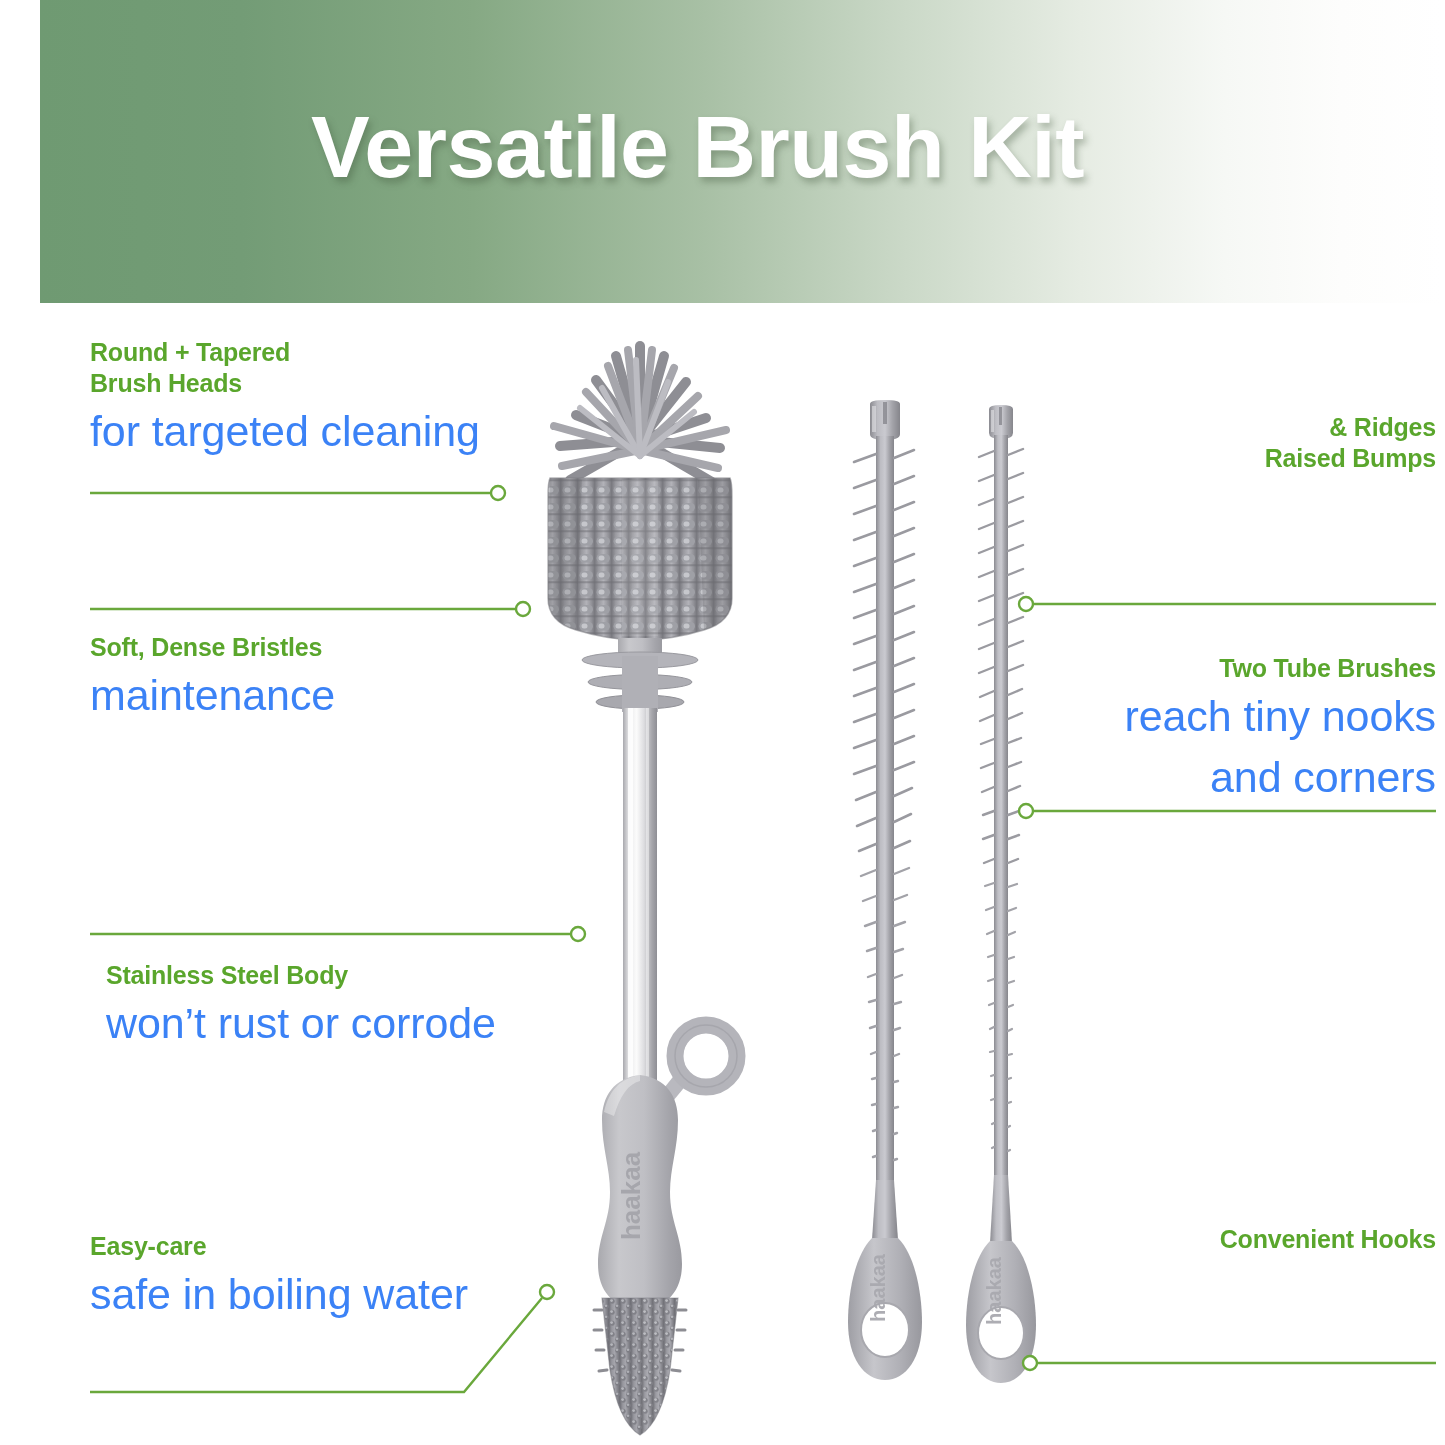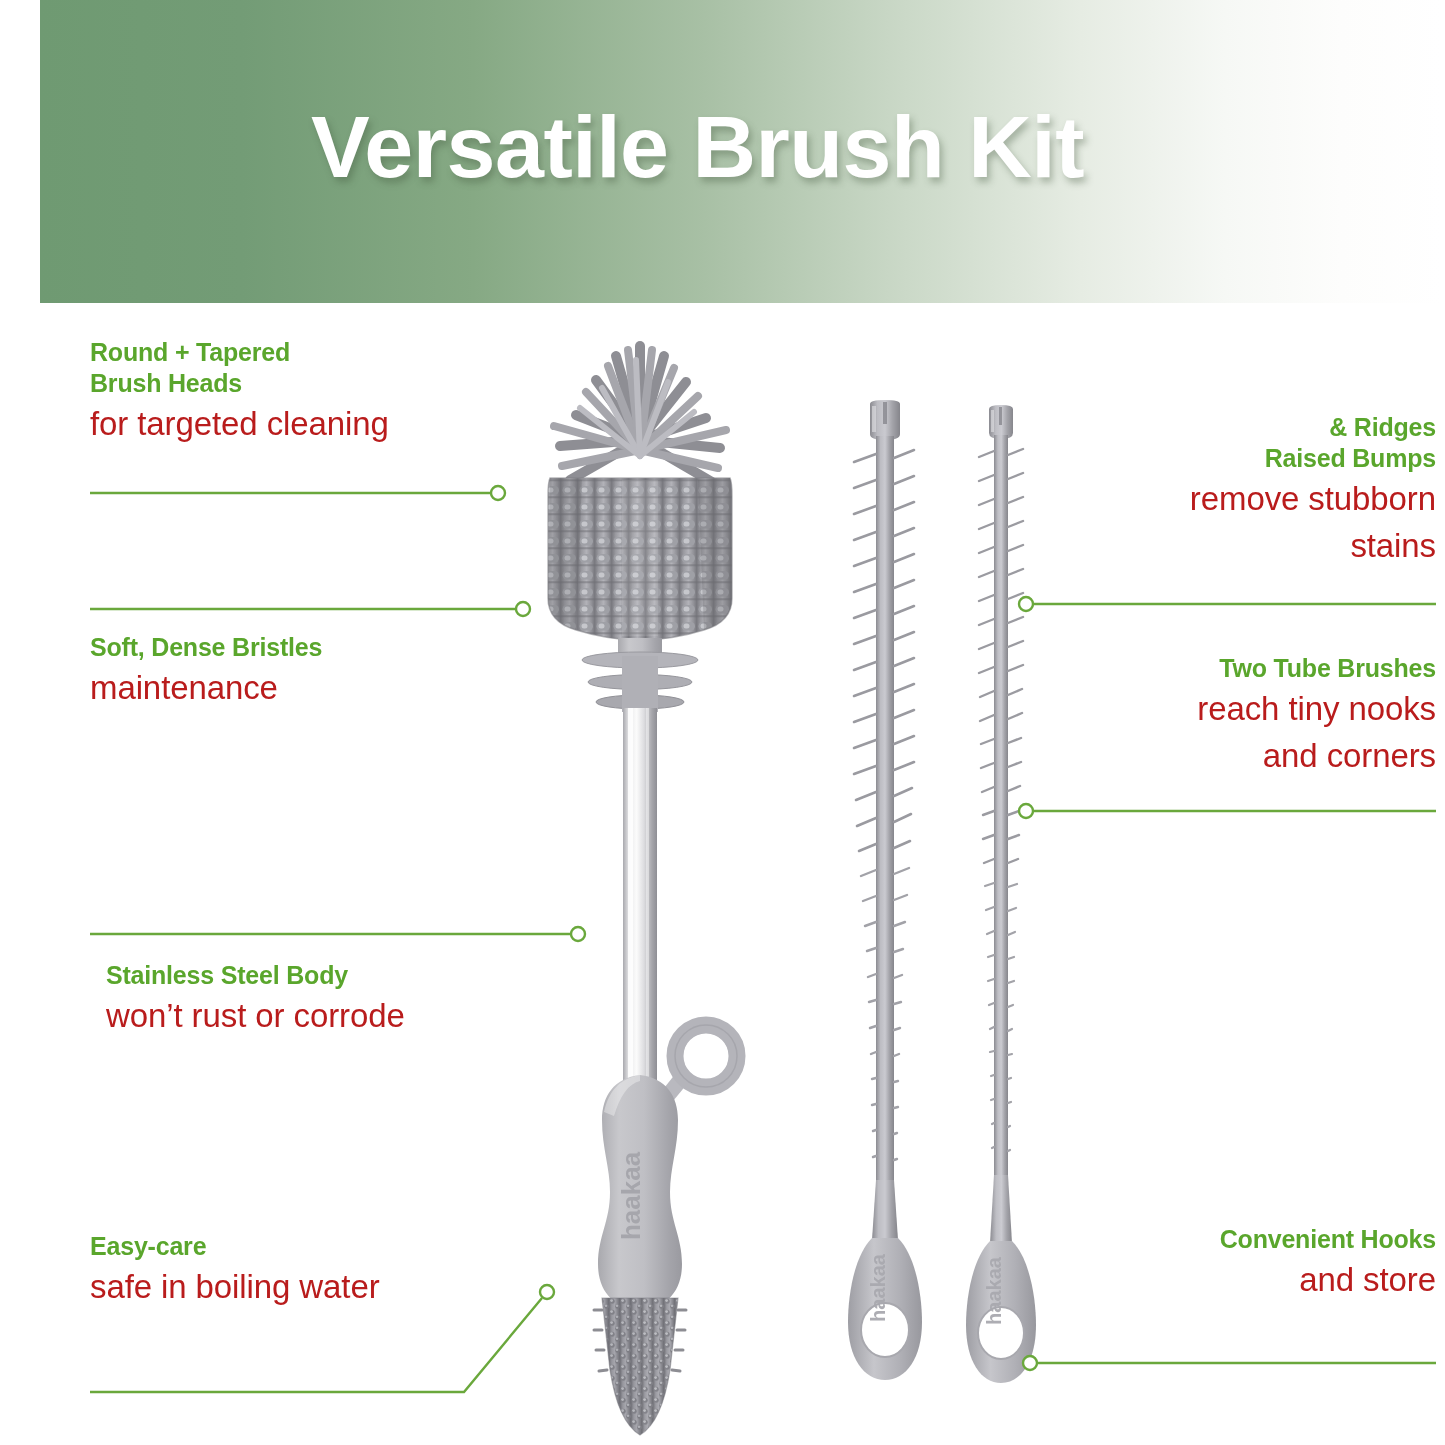--- a/index.html
+++ b/index.html
@@ -47,23 +47,23 @@
   
   .callout { position: absolute; }
   .callout .c-title {
     font-size: 25px;
     font-weight: 700;
     color: #5aa62c;
     line-height: 1.24;
     letter-spacing: -0.2px;
   }
   .callout .c-sub {
-    font-size: 33px;
+    font-size: 43px;
     font-weight: 400;
-    color: #b91c1c;
+    color: #3b82f6;
     line-height: 1.42;
     letter-spacing: -0.1px;
     margin-top: 2px;
   }
   .callout.right { text-align: right; }
 
   
   #connectors {
     position: absolute; left: 0; top: 0;
     width: 1445px; height: 1445px;
@@ -502,38 +502,33 @@
     <div class="c-sub">
       <div>safe in boiling water</div>
     </div>
   </div>
 
   <div class="callout right" style="right:49px; top:412px; width:450px;">
     <div class="c-title">
       <div>&amp; Ridges</div>
       <div>Raised Bumps</div>
     </div>
-    <div class="c-sub">
-      <div>remove stubborn</div>
-      <div>stains</div>
-    </div>
   </div>
 
   <div class="callout right" style="right:49px; top:653px; width:450px;">
     <div class="c-title">
       <div>Two Tube Brushes</div>
     </div>
     <div class="c-sub">
       <div>reach tiny nooks</div>
       <div>and corners</div>
     </div>
   </div>
 
   <div class="callout right" style="right:49px; top:1224px; width:450px;">
     <div class="c-title">
       <div>Convenient Hooks</div>
     </div>
     <div class="c-sub">
-      <div>and store</div>
     </div>
   </div>
 
 </div>
 
 </body></html>

